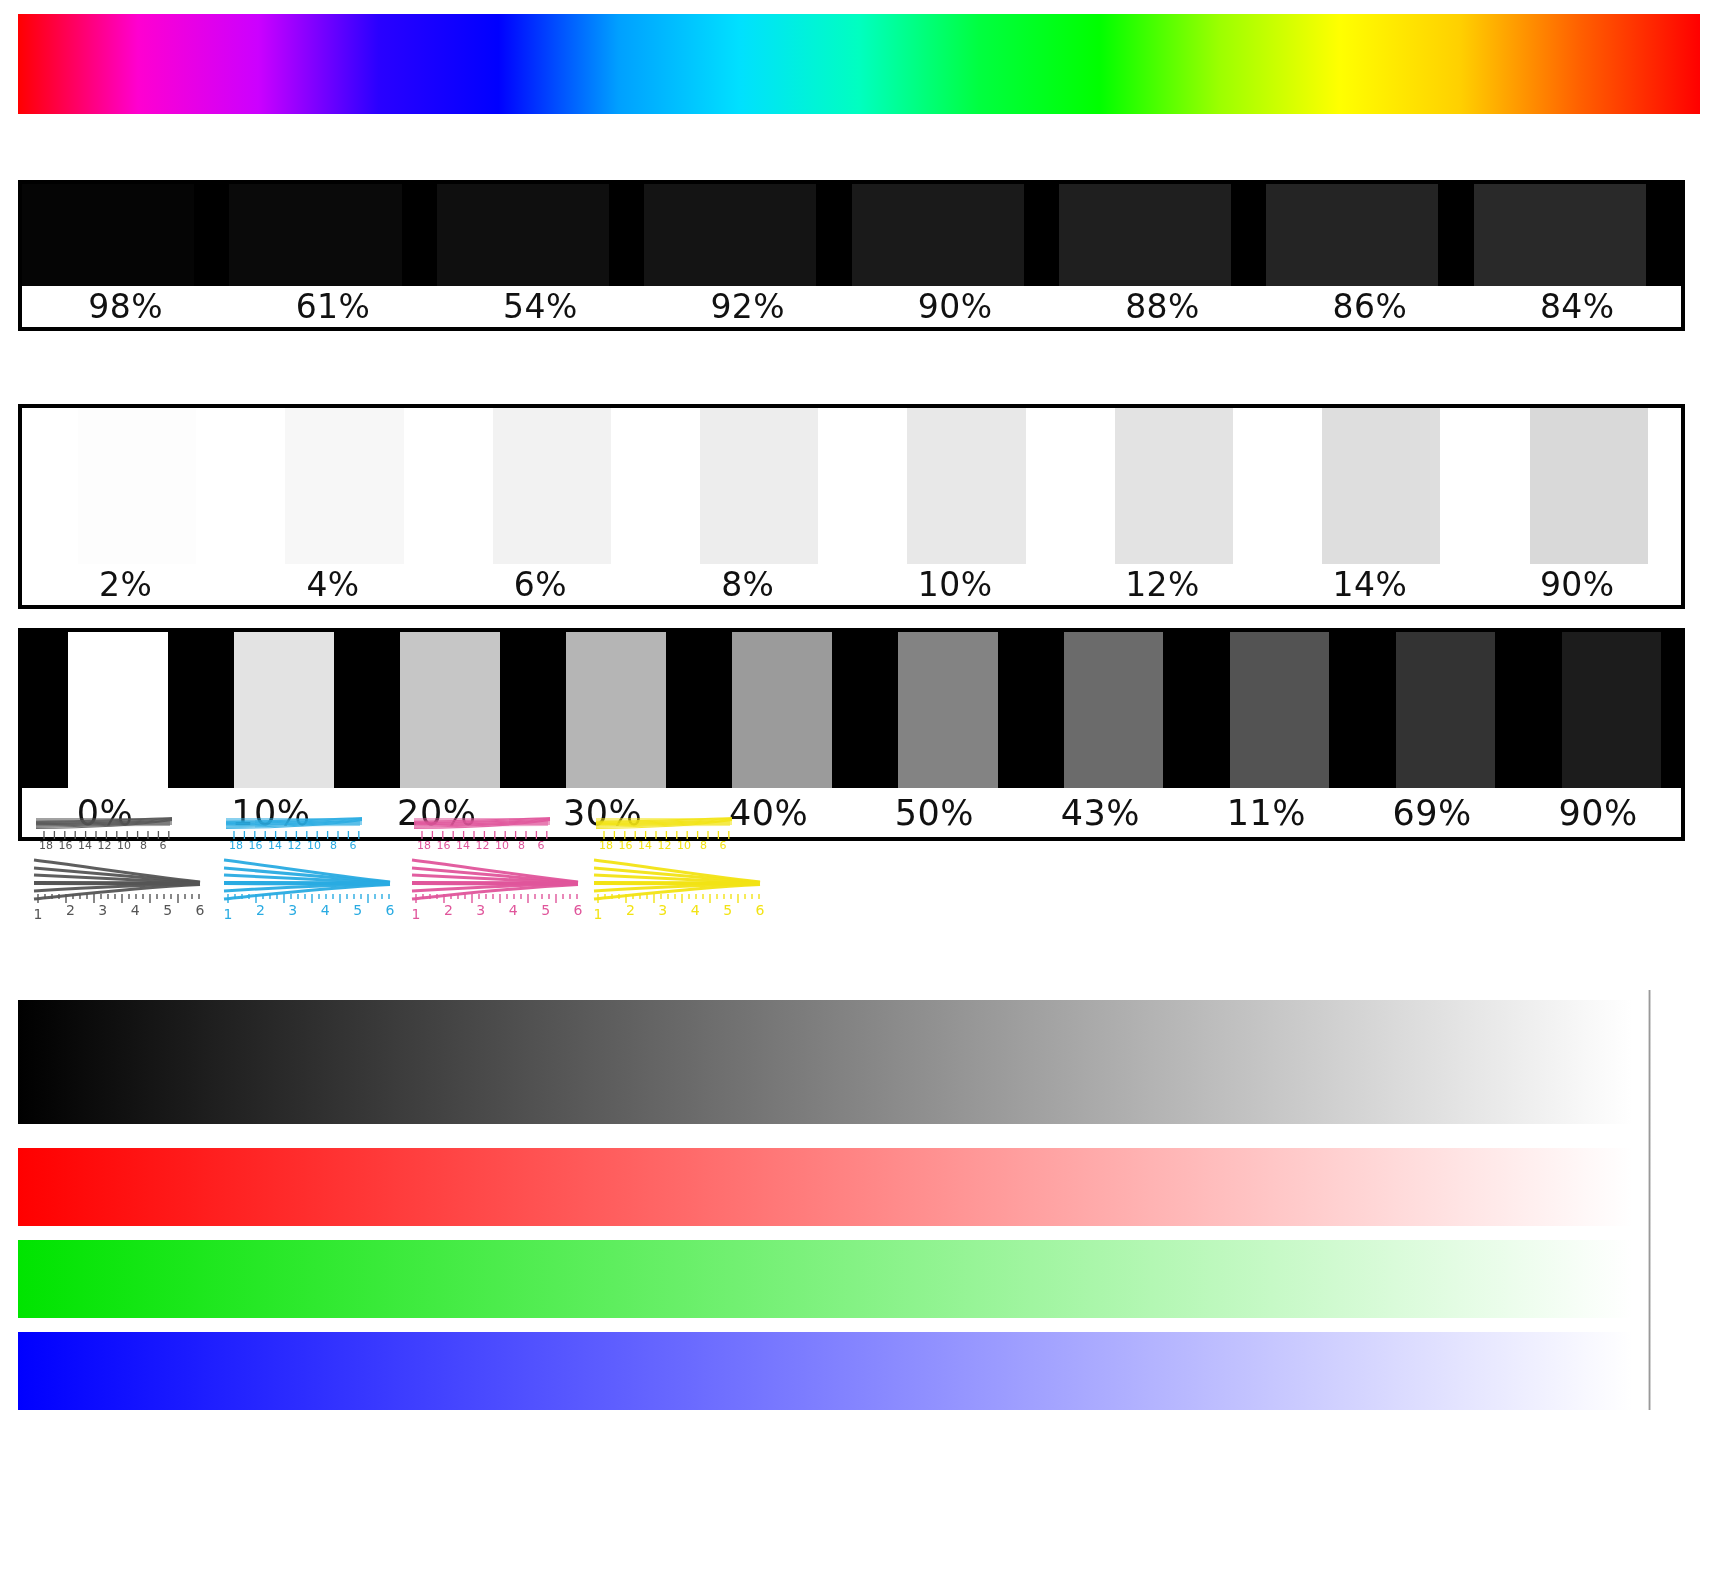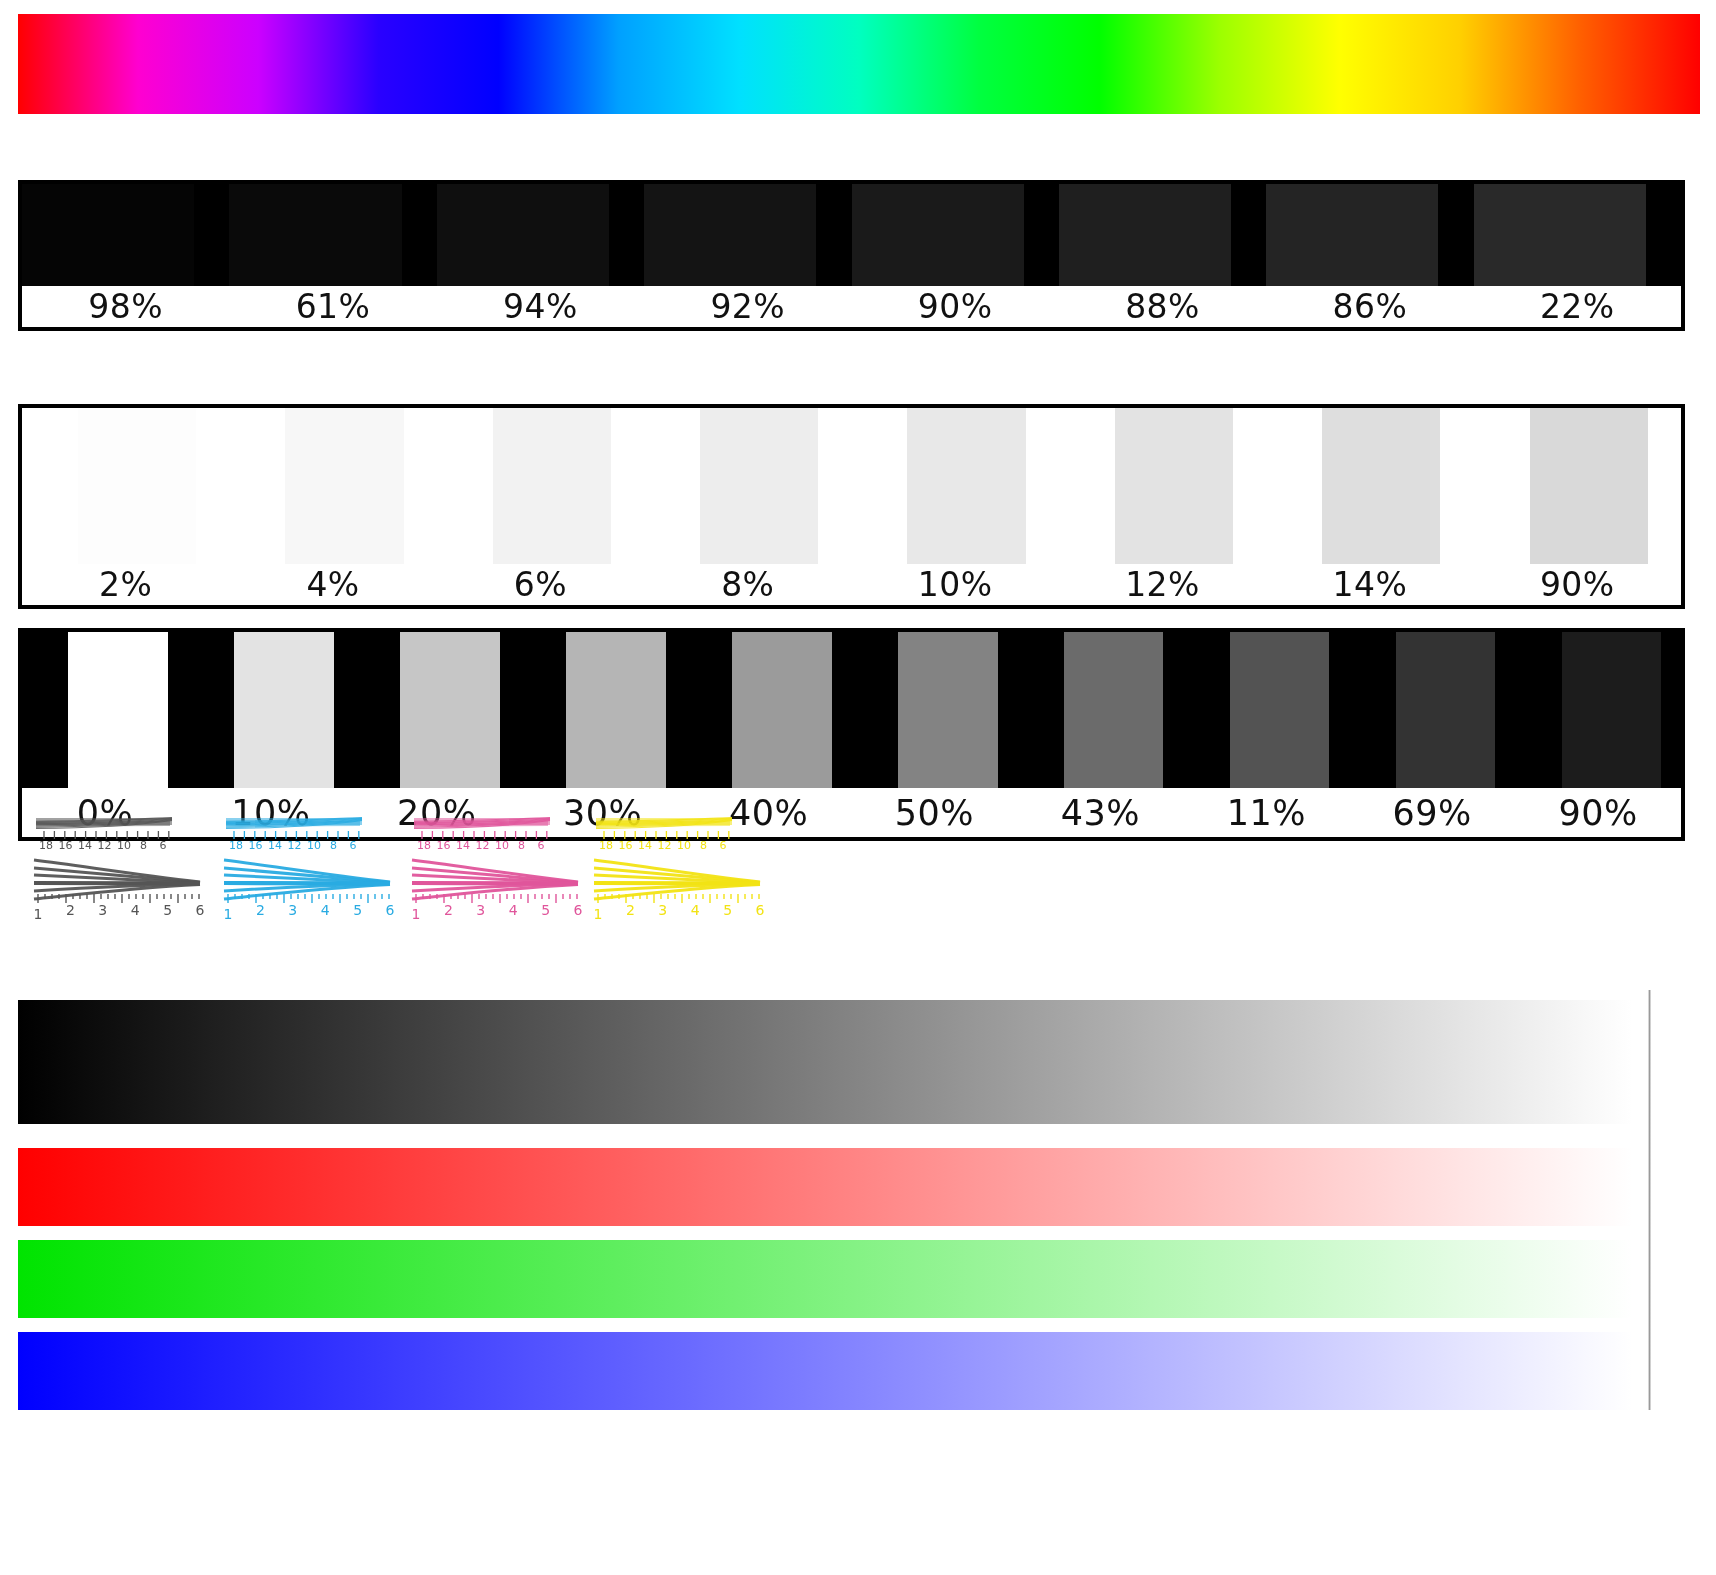--- a/index.html
+++ b/index.html
@@ -140,26 +140,26 @@
         <div class="swatch-cell" style="background: rgb(0, 0, 0);">
           <div class="swatch-fill" style="background: rgb(36, 36, 36); left: 0%; right: 17%;"></div>
         </div>
         <div class="swatch-cell" style="background: rgb(0, 0, 0);">
           <div class="swatch-fill" style="background: rgb(41, 41, 41); left: 0%; right: 17%;"></div>
         </div>
       </div>
     <div class="label-row" id="dark-labels">
         <div class="label-cell">98%</div>
         <div class="label-cell">61%</div>
-        <div class="label-cell">94%</div>
+        <div class="label-cell">54%</div>
         <div class="label-cell">92%</div>
         <div class="label-cell">90%</div>
         <div class="label-cell">88%</div>
         <div class="label-cell">86%</div>
-        <div class="label-cell">22%</div>
+        <div class="label-cell">84%</div>
       </div>
   </div>
 
   <div class="panel" id="panel-light">
     <div class="swatch-row" id="light-swatches">
         <div class="swatch-cell" style="background: rgb(255, 255, 255);">
           <div class="swatch-fill" style="background: rgb(253, 253, 253); left: 27%; right: 16%;"></div>
         </div>
         <div class="swatch-cell" style="background: rgb(255, 255, 255);">
           <div class="swatch-fill" style="background: rgb(247, 247, 247); left: 27%; right: 16%;"></div>

